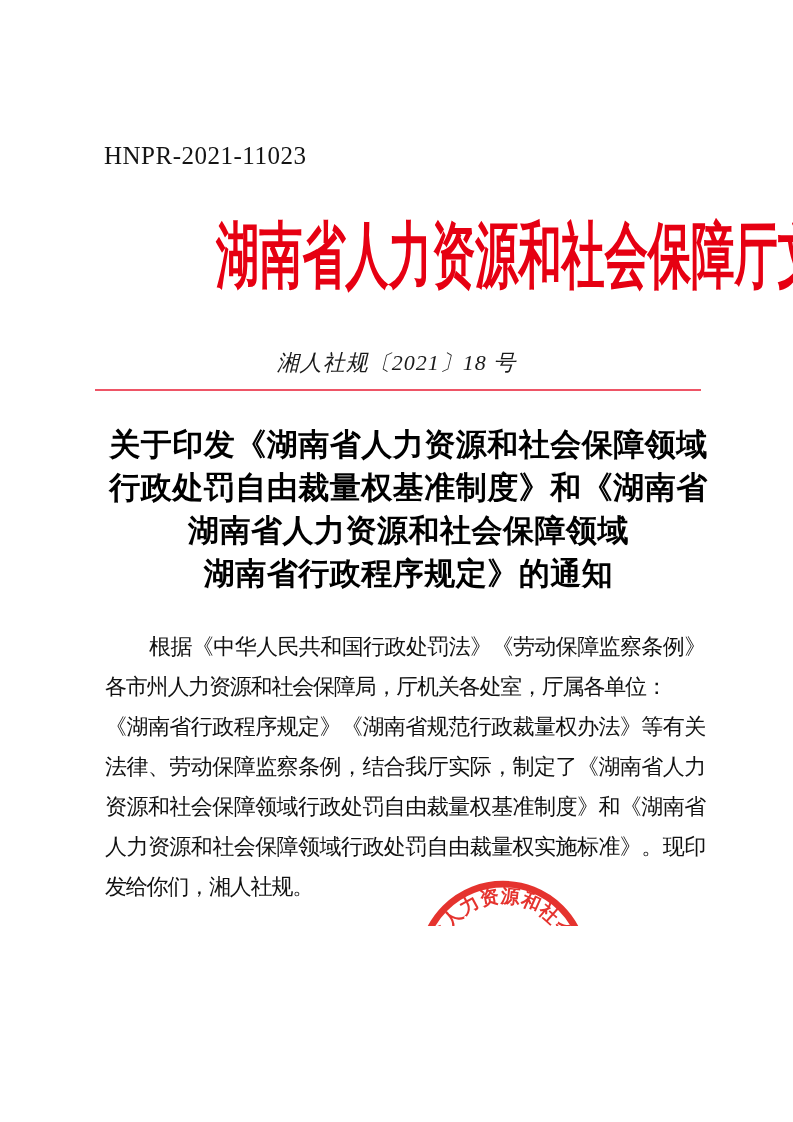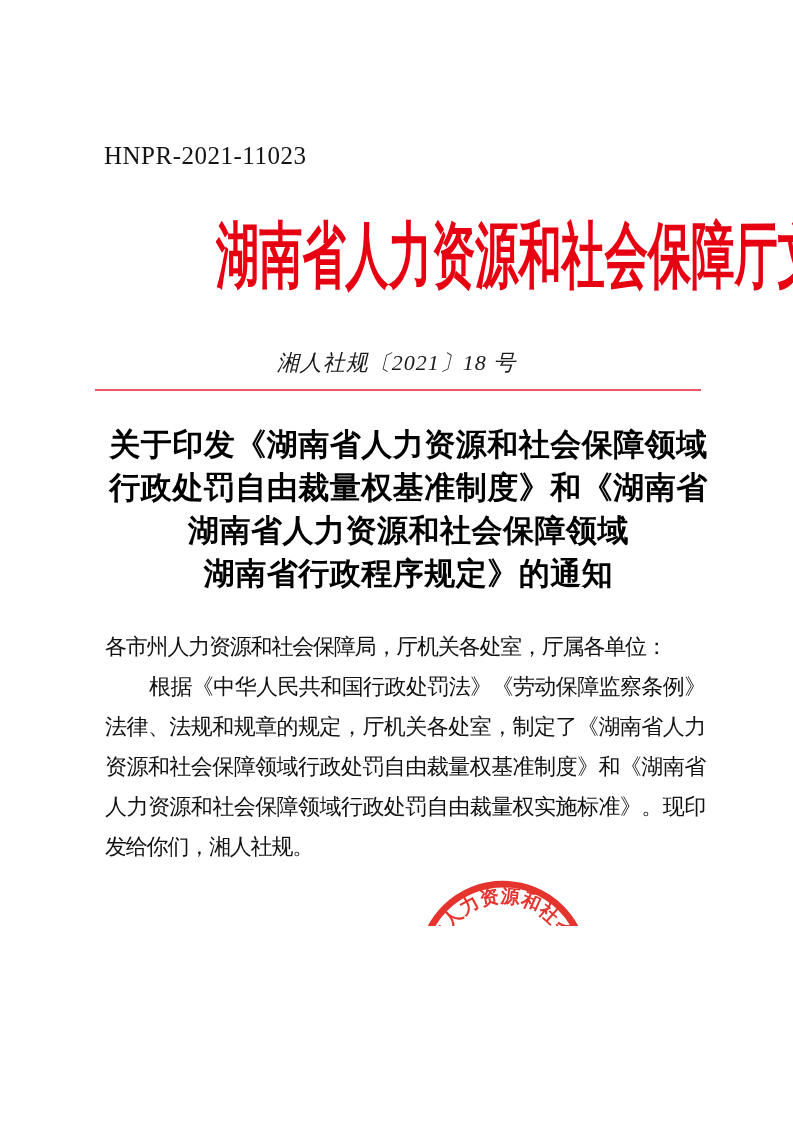--- a/index.html
+++ b/index.html
@@ -67,23 +67,24 @@
   <div class="red-divider"></div>
 
   <div class="doc-title">
     <div>关于印发《湖南省人力资源和社会保障领域</div>
     <div>行政处罚自由裁量权基准制度》和《湖南省</div>
     <div>湖南省人力资源和社会保障领域</div>
     <div>湖南省行政程序规定》的通知</div>
   </div>
 
   <div class="body-block">
+    <div class="body-line justify indent2">根据《中华人民共和国行政处罚法》《劳动保障监察条例》</div>
     <div class="body-line">各市州人力资源和社会保障局，厅机关各处室，厅属各单位：</div>
-    <div class="body-line justify indent2">根据《中华人民共和国行政处罚法》《劳动保障监察条例》</div>
-    <div class="body-line justify">法律、法规和规章的规定，厅机关各处室，制定了《湖南省人力</div>
+    <div class="body-line justify">《湖南省行政程序规定》《湖南省规范行政裁量权办法》等有关</div>
+    <div class="body-line justify">法律、劳动保障监察条例，结合我厅实际，制定了《湖南省人力</div>
     <div class="body-line justify">资源和社会保障领域行政处罚自由裁量权基准制度》和《湖南省</div>
     <div class="body-line justify">人力资源和社会保障领域行政处罚自由裁量权实施标准》。现印</div>
     <div class="body-line">发给你们，湘人社规。</div>
   </div>
 
   <div class="signature">湖南省人力资源和社会保障厅</div>
 
   <div class="date">2021 年 9 月 14 日</div>
 
   <svg class="seal" viewBox="0 0 170 170" aria-hidden="true">

